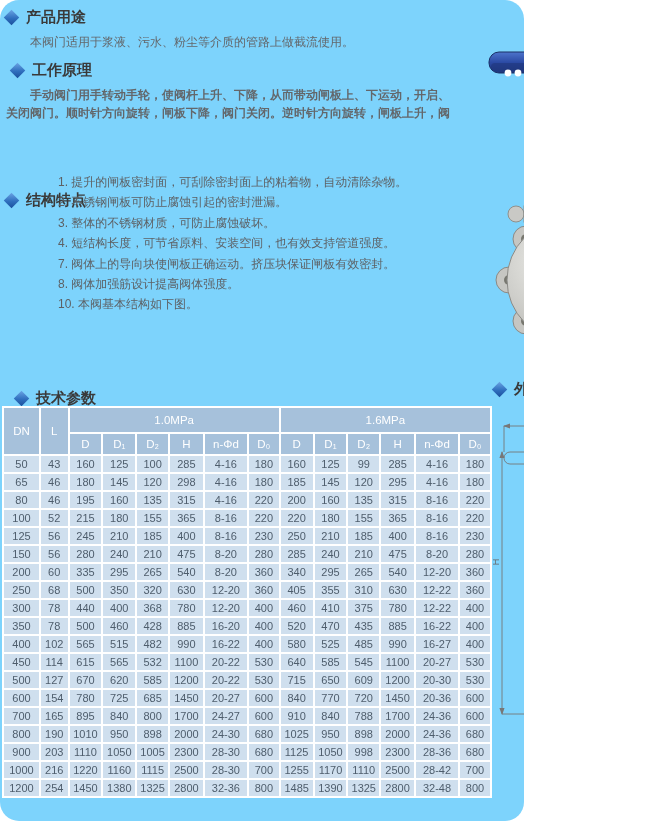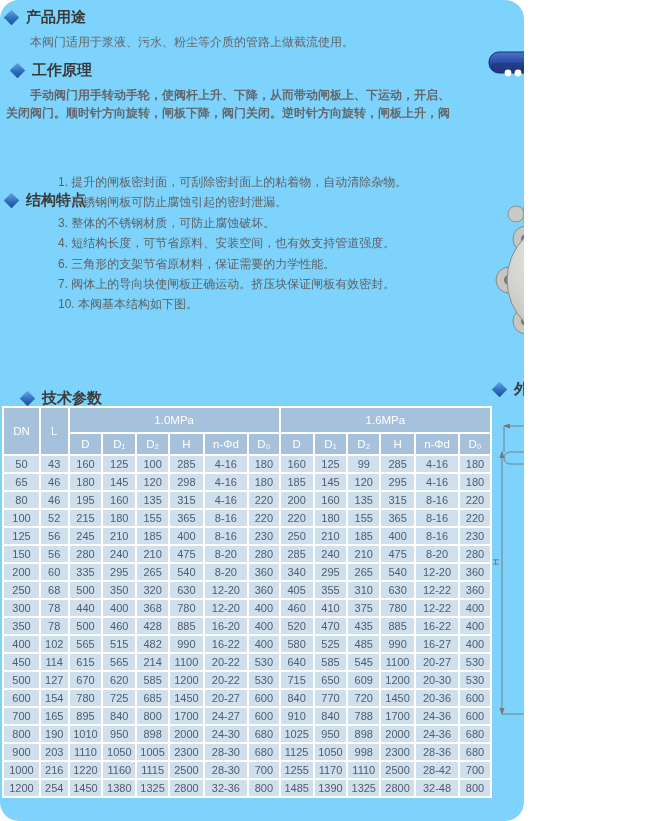--- a/index.html
+++ b/index.html
@@ -49,26 +49,26 @@
 
   <div class="abs sec-h" style="left:6px;top:147px;margin-top:44px;">
     <span class="diamond"></span>
     <span>结构特点</span>
   </div>
   <div class="abs feat" style="left:26px;top:172px;margin-left:32px;" id="features-list">
       <div>1. 提升的闸板密封面，可刮除密封面上的粘着物，自动清除杂物。</div>
       <div>2. 不锈钢闸板可防止腐蚀引起的密封泄漏。</div>
       <div>3. 整体的不锈钢材质，可防止腐蚀破坏。</div>
       <div>4. 短结构长度，可节省原料、安装空间，也有效支持管道强度。</div>
-      <div>6. 三角形的支架节省原材料，保证需要的力学性能。</div>
       <div>7. 阀体上的导向块使闸板正确运动。挤压块保证闸板有效密封。</div>
+      <div>8. 阀体加强筋设计提高阀体强度。</div>
       <div>10. 本阀基本结构如下图。</div>
     </div>
 
-  <div class="abs sec-h" style="left:22px;top:389px;align-items:center;">
+  <div class="abs sec-h" style="left:16px;top:389px;align-items:center;">
     <span class="diamond"></span>
     <span>技术参数</span>
   </div>
 
   <table class="params abs" style="left:2px;top:406px;">
     <colgroup>
       <col style="width:34px">
         <col style="width:26px">
       <col style="width:31px">
         <col style="width:31px">
@@ -280,21 +280,21 @@
           <td>485</td>
           <td>990</td>
           <td>16-27</td>
           <td>400</td>
         </tr>
         <tr>
           <td>450</td>
           <td>114</td>
           <td>615</td>
           <td>565</td>
-          <td>214</td>
+          <td>532</td>
           <td>1100</td>
           <td>20-22</td>
           <td>530</td>
           <td>640</td>
           <td>585</td>
           <td>545</td>
           <td>1100</td>
           <td>20-27</td>
           <td>530</td>
         </tr>

